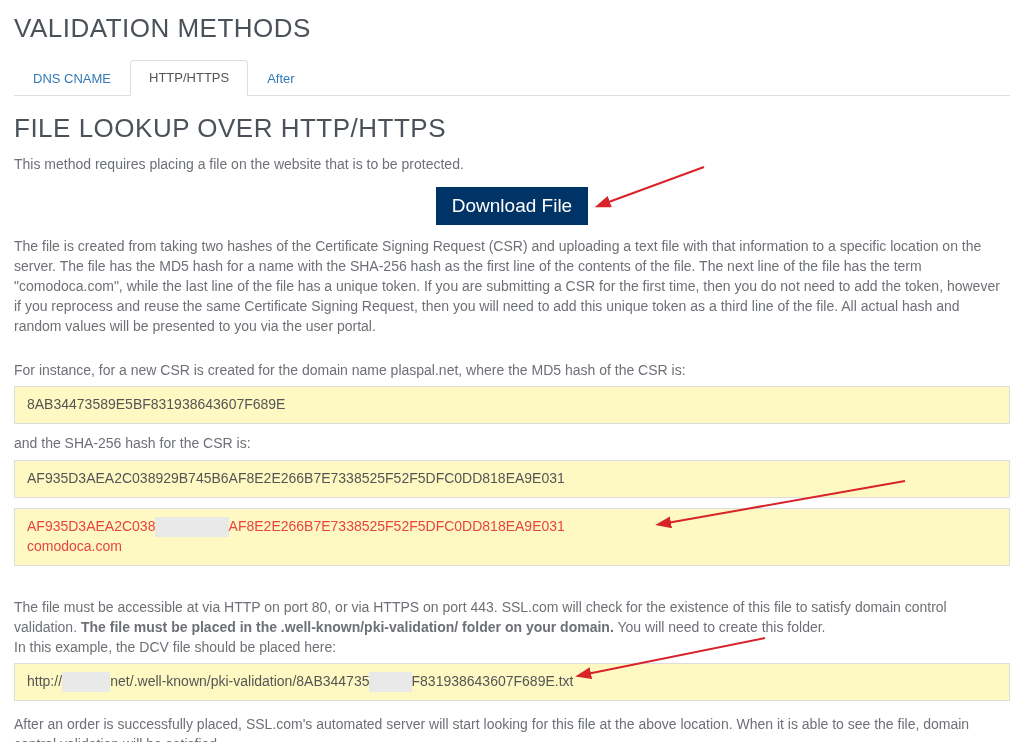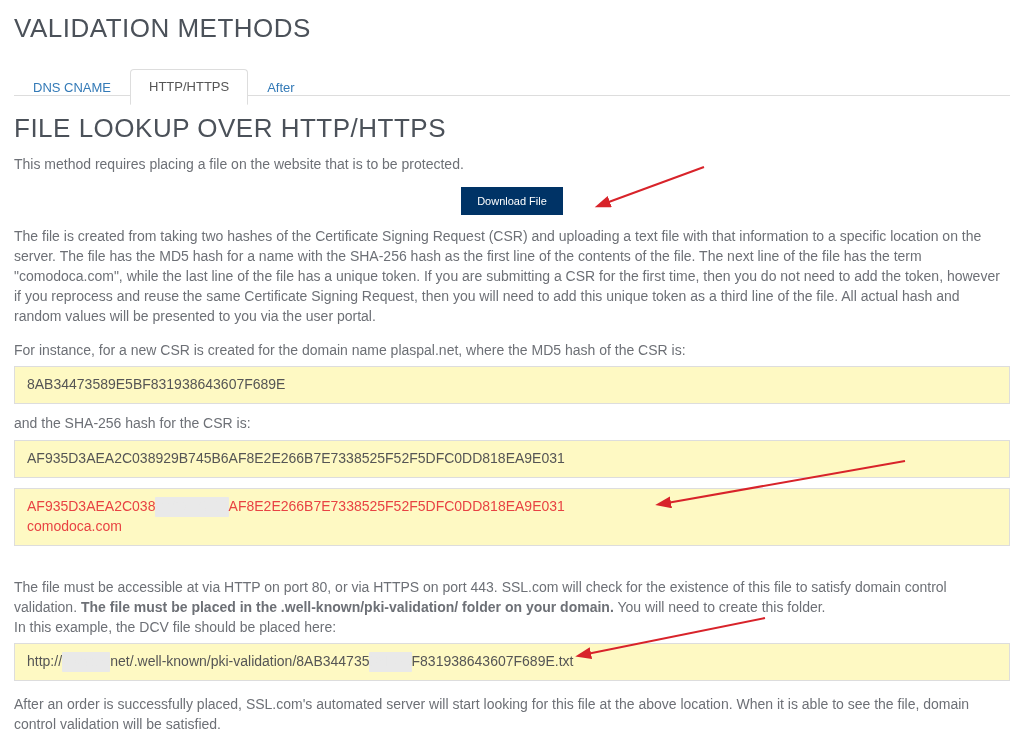--- a/index.html
+++ b/index.html
@@ -33,39 +33,39 @@
     gap: 0;
   }
   .tab {
     padding: 8px 18px;
     font-size: 13px;
     color: #337ab7;
     cursor: pointer;
     border: 1px solid transparent;
     border-bottom: none;
     position: relative;
-    top: 10px;
+    top: 1px;
     background: transparent;
   }
   .tab.active {
     color: #555;
     border: 1px solid #ddd;
     border-bottom: 1px solid #fff;
     border-top-left-radius: 4px;
     border-top-right-radius: 4px;
     background: #fff;
   }
   p { margin: 6px 0; color: #6d7076; }
   .btn-row { text-align: center; margin: 12px 0; position: relative; }
   .btn-download {
     background: #003366;
     color: #fff;
     border: none;
     padding: 8px 16px;
-    font-size: 11px;
+    font-size: 19px;
     cursor: pointer;
   }
   .code-box {
     border: 1px solid #ddd;
     padding: 8px 12px;
     margin: 6px 0 10px 0;
     font-size: 14px;
     color: #555;
     background: #fef9c3;
     position: relative;
@@ -110,21 +110,21 @@
           <marker id="ah1" markerWidth="10" markerHeight="10" refX="2" refY="3" orient="auto">
             <path d="M0,0 L0,6 L8,3 z" fill="#d8232a"></path>
           </marker>
         </defs>
     <line x1="110" y1="4" x2="12" y2="40" stroke="#d8232a" stroke-width="2" marker-end="url(#ah1)"></line>
   </svg>
 </div>
 
 <p>The file is created from taking two hashes of the Certificate Signing Request (CSR) and uploading a text file with that information to a specific location on the server. The file has the MD5 hash for a name with the SHA-256 hash as the first line of the contents of the file. The next line of the file has the term "comodoca.com", while the last line of the file has a unique token. If you are submitting a CSR for the first time, then you do not need to add the token, however if you reprocess and reuse the same Certificate Signing Request, then you will need to add this unique token as a third line of the file. All actual hash and random values will be presented to you via the user portal.</p>
 
-<p style="margin-top:14px">For instance, for a new CSR is created for the domain name plaspal.net, where the MD5 hash of the CSR is:</p>
+<p style="margin-top:24px">For instance, for a new CSR is created for the domain name plaspal.net, where the MD5 hash of the CSR is:</p>
 
 <div class="code-box">8AB34473589E5BF831938643607F689E</div>
 
 <p>and the SHA-256 hash for the CSR is:</p>
 
 <div class="code-box">AF935D3AEA2C038929B745B6AF8E2E266B7E7338525F52F5DFC0DD818EA9E031</div>
 
 
 <div class="code-box red-content" style="position:relative;">
   <div>

